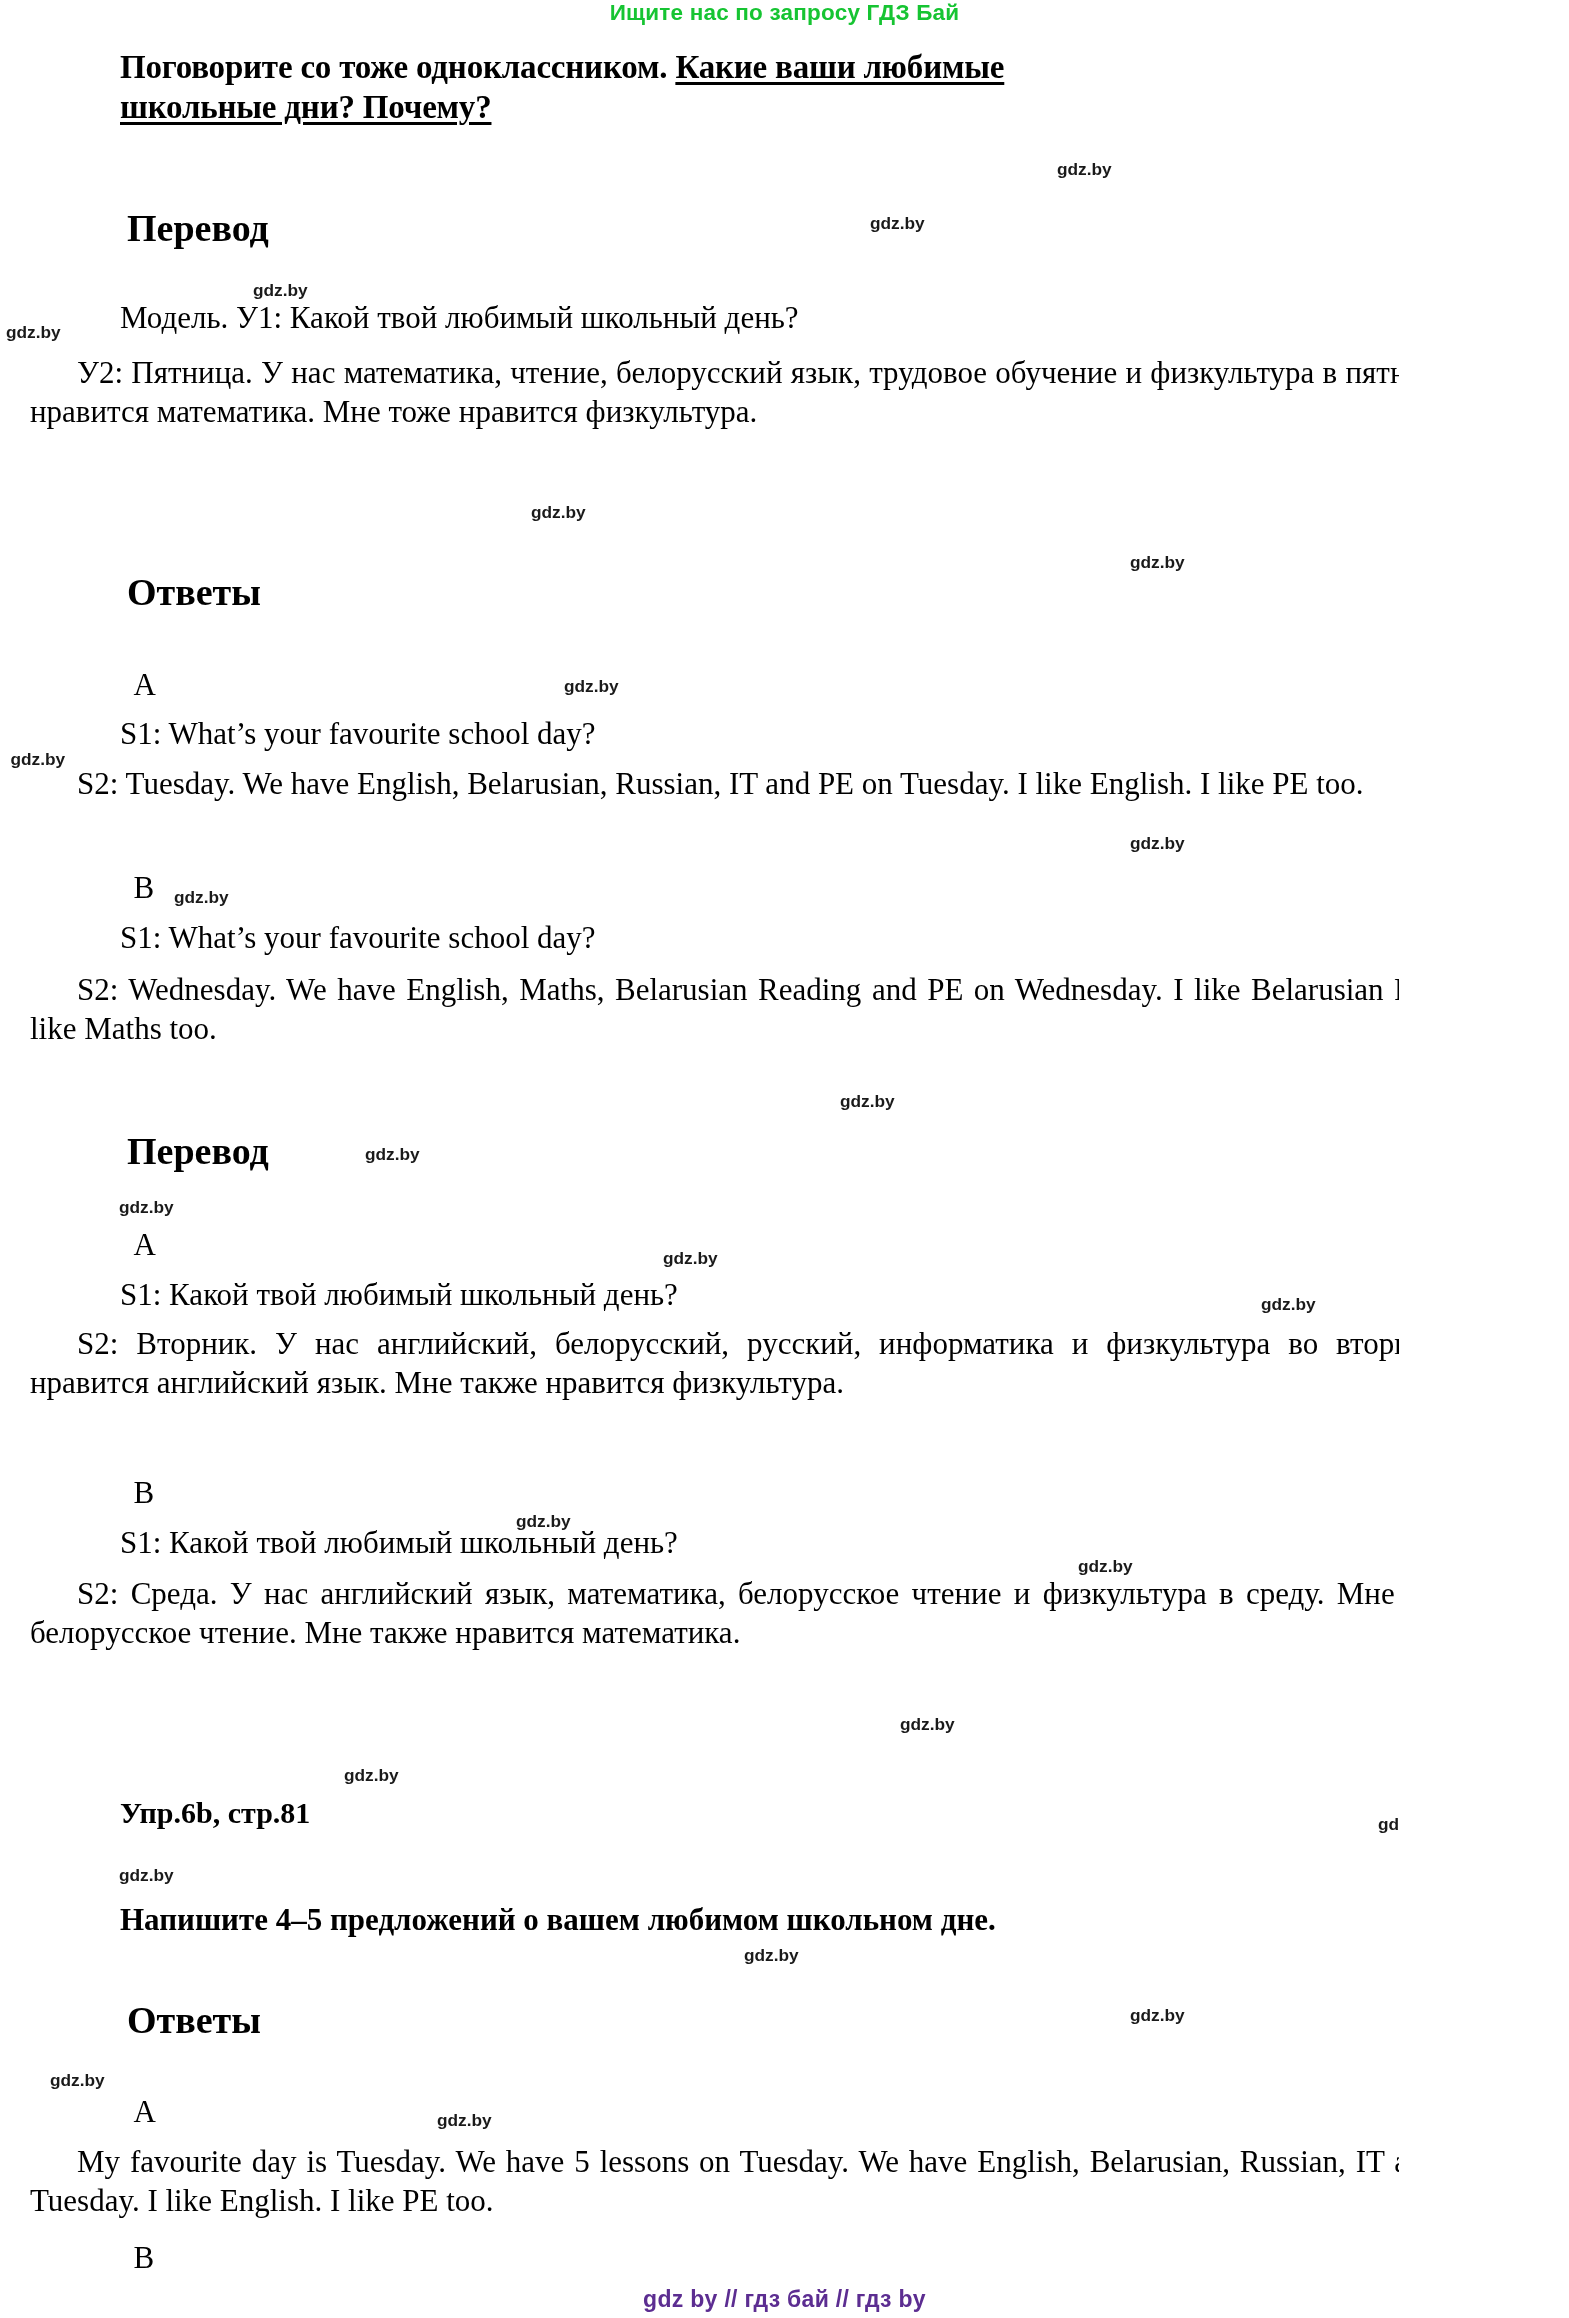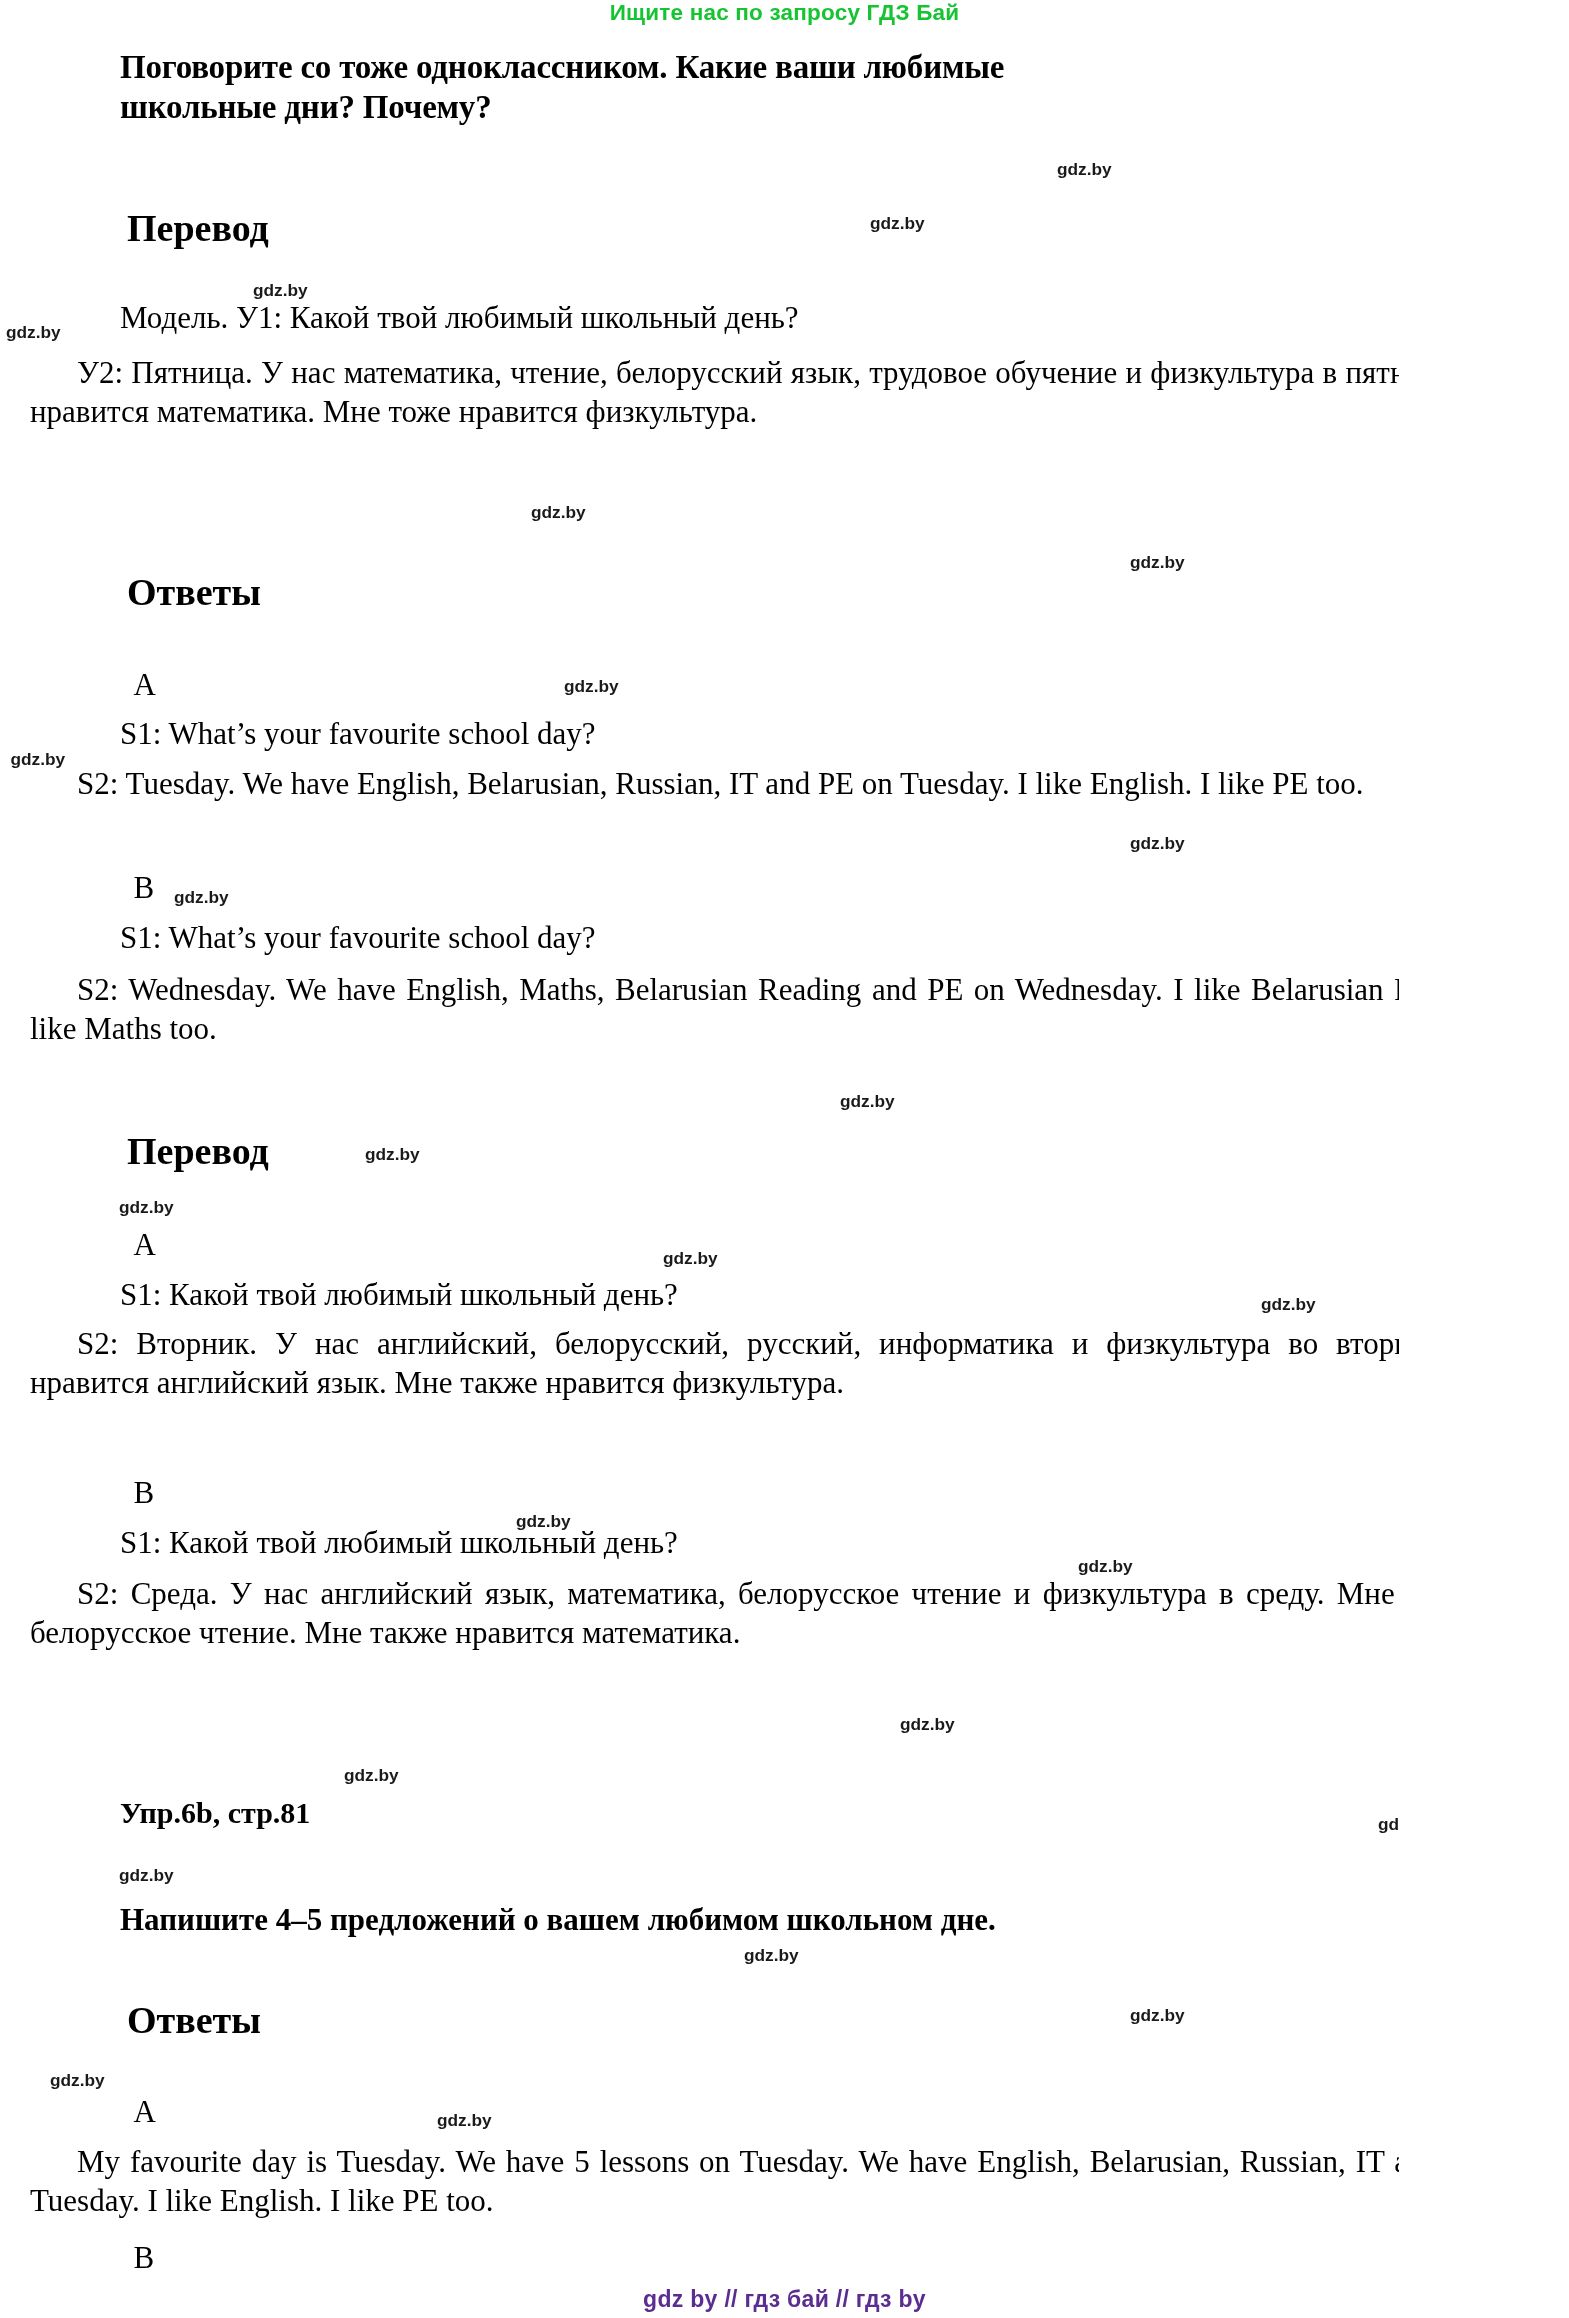--- a/index.html
+++ b/index.html
@@ -45,20 +45,21 @@
   .title {
     font-weight: bold;
     font-size: 33px;
     line-height: 1.22;
     text-align: justify;
     text-align-last: left;
     margin: 0 0 0 0;
     letter-spacing: -0.2px;
   }
   .title .u {
+    text-decoration: underline;
     text-decoration-thickness: 3px;
     text-underline-offset: 3.8px;
   }
 
   h2.section-head {
     font-weight: bold;
     font-size: 38px;
     margin: 7px;
     padding: 0;
     line-height: 1.1;

